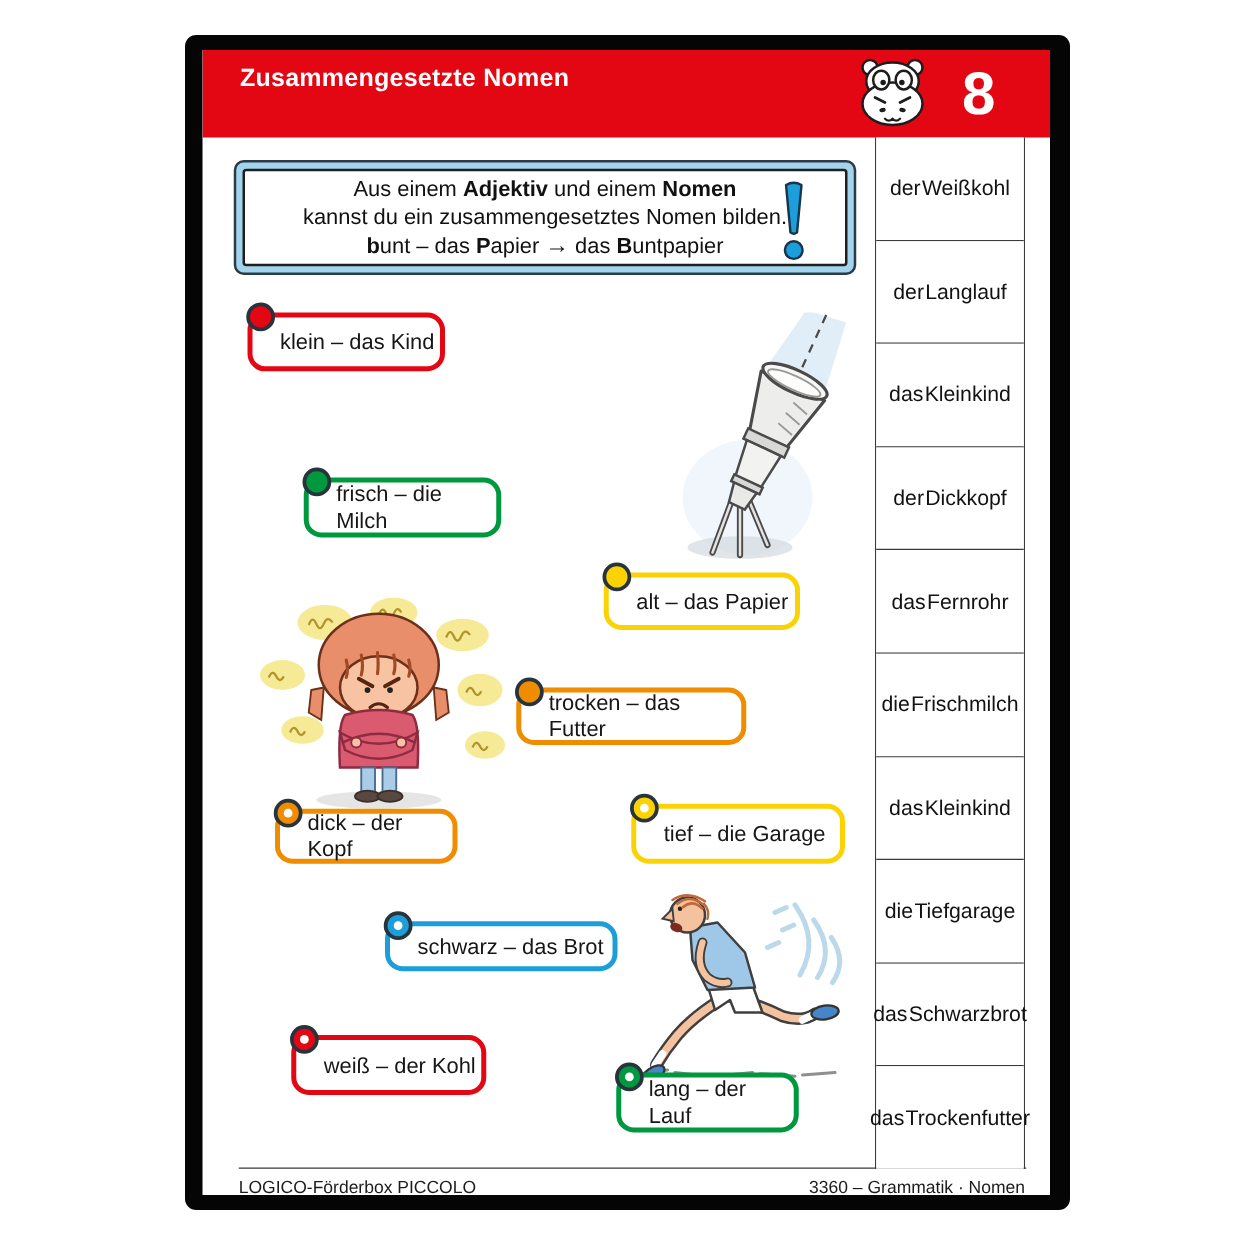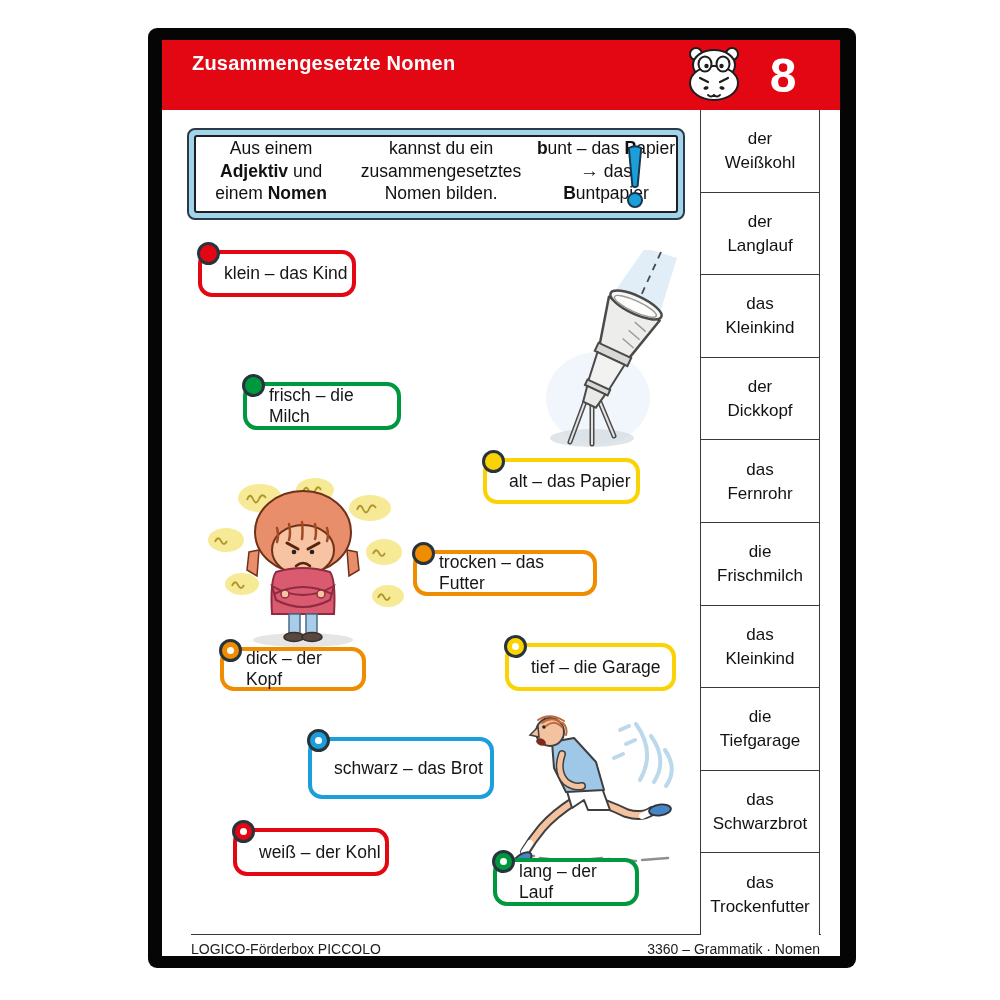--- a/index.html
+++ b/index.html
@@ -12,28 +12,28 @@
   .card{position:absolute;left:14px;top:12px;width:678px;height:916px;background:#ffffff;overflow:hidden;}
 
   
   .header{position:absolute;left:0;top:0;width:678px;height:70px;background:#e30613;}
   .header-titles{position:absolute;left:30px;top:10px;color:#fff;font-weight:bold;font-size:20px;line-height:26px;letter-spacing:.2px;}
   .hippo{position:absolute;left:522px;top:5px;width:60px;height:60px;}
   .card-number{position:absolute;left:594px;top:8px;width:54px;text-align:center;color:#fff;font-weight:bold;font-size:48px;line-height:56px;}
 
   
   .infobox{position:absolute;left:25px;top:88px;width:498px;height:92px;background:#a2d4ee;border:2px solid #2a3b46;border-radius:8px;padding:5px;box-sizing:border-box;z-index:3;}
-  .infobox-inner{width:100%;height:100%;background:#fff;border:2px solid #1f1f1f;border-radius:3px;box-sizing:border-box;display:flex;flex-direction:row;justify-content:center;text-align:center;font-size:17.5px;line-height:22.5px;color:#111;position:relative;}
+  .infobox-inner{width:100%;height:100%;background:#fff;border:2px solid #1f1f1f;border-radius:3px;box-sizing:border-box;display:flex;flex-direction:column;justify-content:center;text-align:center;font-size:17.5px;line-height:22.5px;color:#111;position:relative;}
   .ib-line .b{font-weight:bold;}
   .ib-line .arrow{font-weight:bold;font-size:19px;}
   .excl{position:absolute;right:26px;top:7px;}
 
   
   .column{position:absolute;left:538px;top:70px;width:120px;height:825px;box-sizing:border-box;border-left:1.5px solid #3a3a3a;border-right:1.5px solid #3a3a3a;display:flex;flex-direction:column;z-index:2;}
-  .cell{flex:1;display:flex;flex-direction:column;align-items:center;justify-content:center;gap:1px;font-size:17px;line-height:23px;color:#121212;border-bottom:1.5px solid #3a3a3a;background:#fff;}
+  .cell{flex:1;display:flex;flex-direction:row;align-items:center;justify-content:center;gap:1px;font-size:17px;line-height:23px;color:#121212;border-bottom:1.5px solid #3a3a3a;background:#fff;}
   .cell:last-child{border-bottom:none;}
 
   
   .prompt-box{position:absolute;background:#fff;border-radius:14px;display:flex;align-items:center;box-sizing:border-box;padding-left:22px;font-size:17.5px;color:#161616;z-index:2;}
   .prompt-box.red{border:4px solid #e30613}
   .prompt-box.blue{border:4px solid #1b9ed9}
   .prompt-box.green{border:4px solid #00983f}
   .prompt-box.yellow{border:4px solid #fbd304}
   .prompt-box.orange{border:4px solid #f08c00}
   .dot{position:absolute;left:-5px;top:-12px;width:17px;height:17px;border-radius:50%;border:3px solid #27333d;}
@@ -226,21 +226,21 @@
       <span>trocken – das Futter</span>
     </div>
     <div class="prompt-box orange ring" style="left:58px;top:607px;width:146px;height:44px">
       <span class="dot"></span>
       <span>dick – der Kopf</span>
     </div>
     <div class="prompt-box yellow ring" style="left:343px;top:603px;width:171px;height:48px">
       <span class="dot"></span>
       <span>tief – die Garage</span>
     </div>
-    <div class="prompt-box blue ring" style="left:146px;top:697px;width:186px;height:62px">
+    <div class="prompt-box blue ring" style="left:146px;top:697px;width:186px;height:40px">
       <span class="dot"></span>
       <span>schwarz – das Brot</span>
     </div>
     <div class="prompt-box red ring" style="left:71px;top:788px;width:156px;height:48px">
       <span class="dot"></span>
       <span>weiß – der Kohl</span>
     </div>
     <div class="prompt-box green ring" style="left:331px;top:818px;width:146px;height:48px">
       <span class="dot"></span>
       <span>lang – der Lauf</span>

